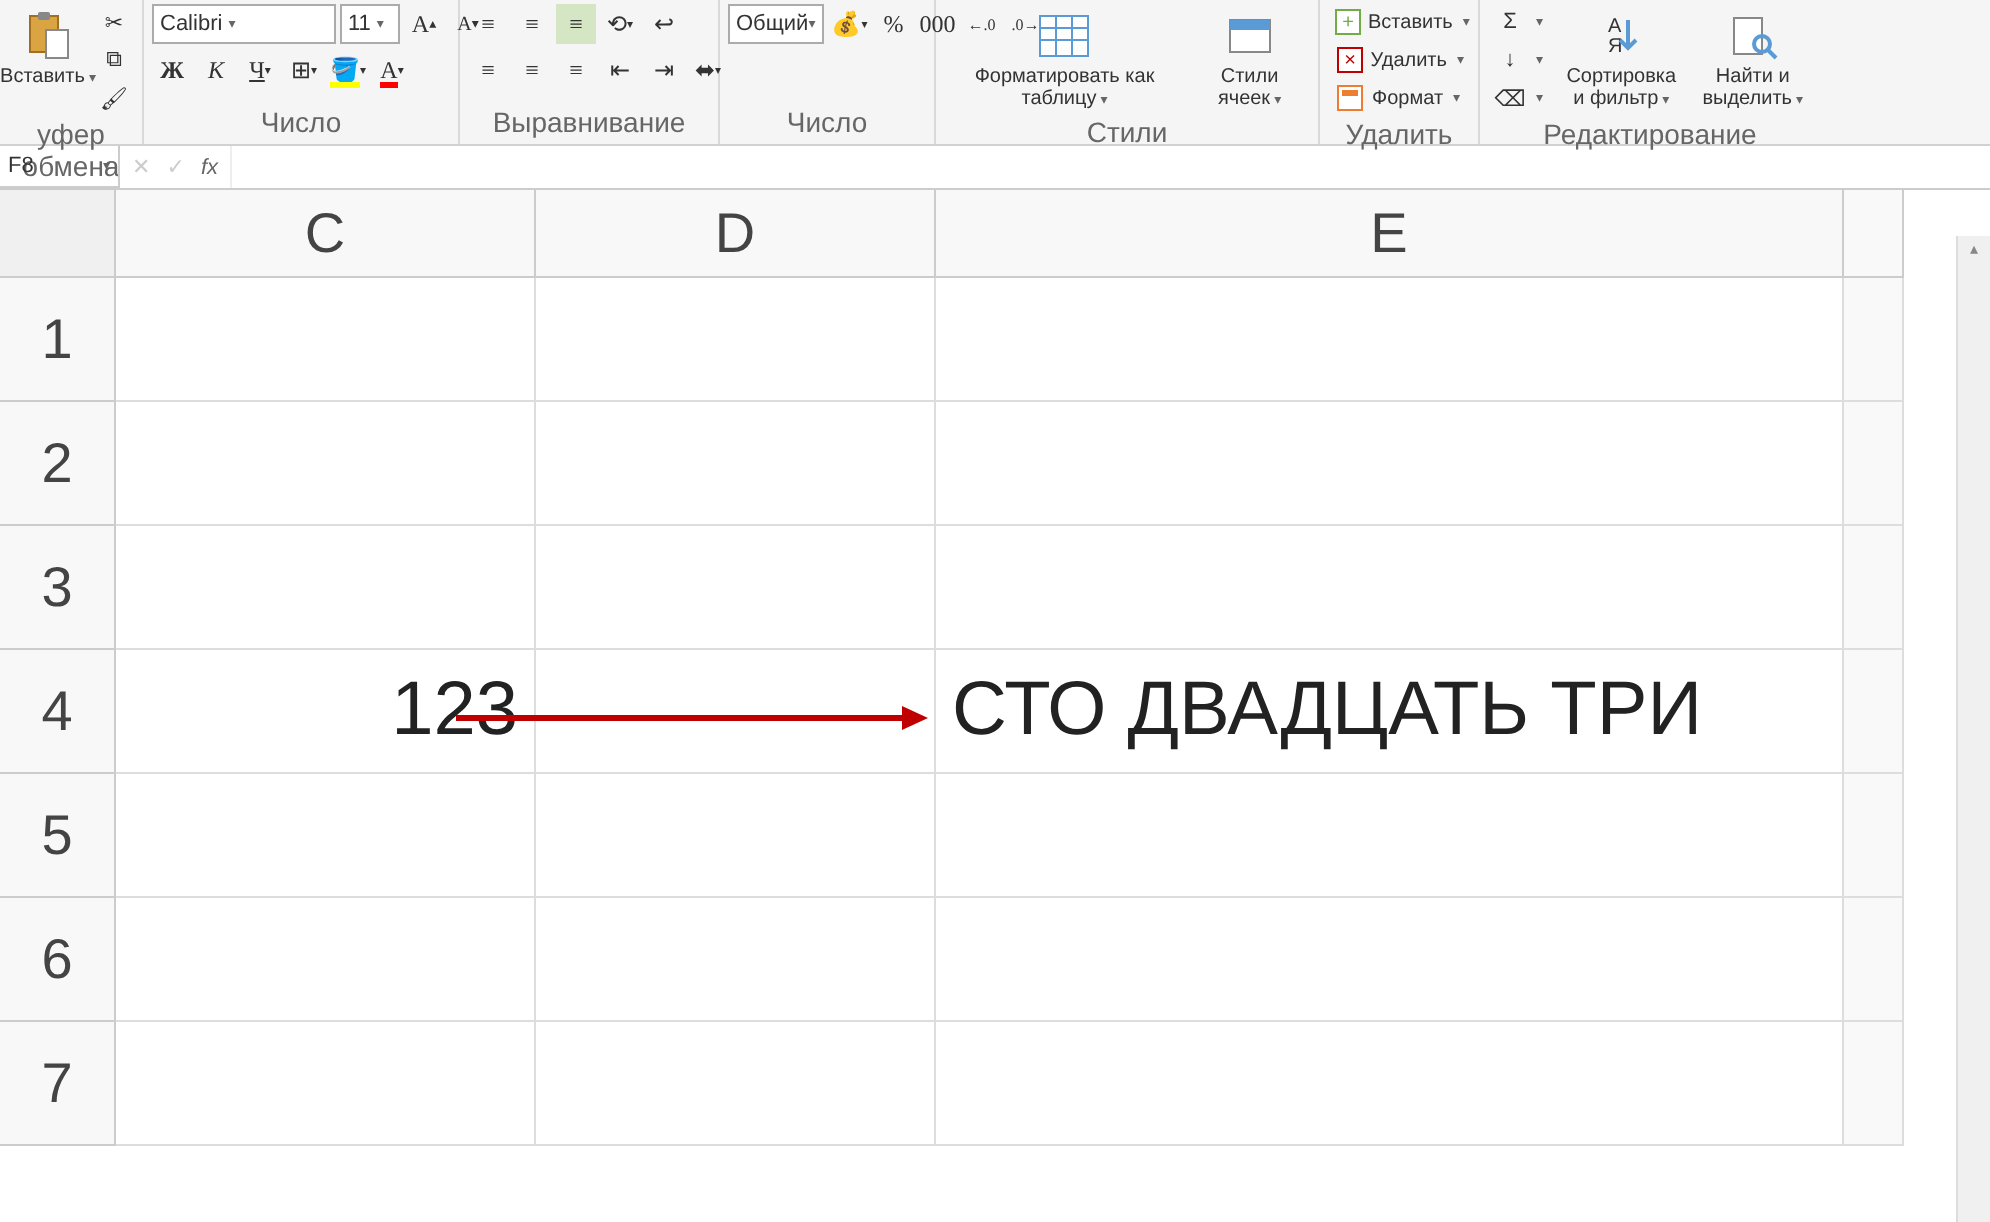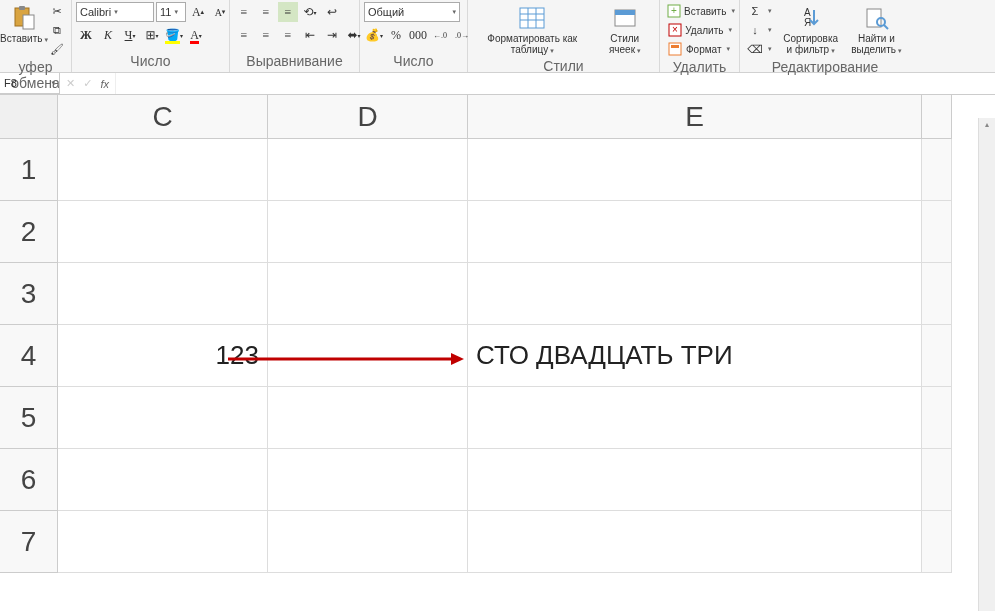--- a/index.html
+++ b/index.html
@@ -35,21 +35,21 @@
   
   
   .grid-wrap { position: relative; }
   .corner { position: absolute; left: 0; top: 0; width: 58px; height: 44px; background: #f0f0f0; border-right: 1px solid #ccc; border-bottom: 1px solid #ccc; }
   .col-headers { position: absolute; left: 58px; top: 0; right: 0; height: 44px; display: flex; }
   .col-h { height: 100%; background: #f8f8f8; border-right: 1px solid #ccc; border-bottom: 1px solid #ccc; display: flex; align-items: center; justify-content: center; font-size: 28px; color: #444; }
   .row-headers { position: absolute; left: 0; top: 44px; width: 58px; }
   .row-h { width: 100%; height: 62px; background: #f8f8f8; border-right: 1px solid #ccc; border-bottom: 1px solid #ccc; display: flex; align-items: center; justify-content: center; font-size: 28px; color: #444; }
   .cells { position: absolute; left: 58px; top: 44px; right: 0; }
   .row { display: flex; height: 62px; }
-  .cell { height: 100%; border-right: 1px solid #ddd; border-bottom: 1px solid #ddd; display: flex; align-items: center; padding: 0 8px; font-size: 26px; color: #222; white-space: nowrap; }
+  .cell { height: 100%; border-right: 1px solid #ddd; border-bottom: 1px solid #ddd; display: flex; align-items: center; padding: 0 8px; font-size: 38px; color: #222; white-space: nowrap; }
   .cell.r { justify-content: flex-end; }
   
   .w-c { width: 210px; } .w-d { width: 200px; } .w-e { width: 454px; } .w-f { width: 30px; background:#f9f9f9 }
   
   .arrow-overlay { position: absolute; pointer-events: none; }
   .scroll-v { position:absolute; right:0; top:118px; bottom:0; width:17px; background:#f0f0f0; border-left:1px solid #ddd;}
   .scroll-v::before{content:"▴"; display:block; text-align:center; font-size:8px; color:#888; padding:2px 0;}
 </style>
 </head>
 <body>
@@ -79,21 +79,21 @@
             <span class="icon-sm">🖌</span>
           </div>
       </div>
     </div>
     <div class="group-label">уфер обмена</div>
   </div>
 
   <div class="ribbon-group" style="width:158px">
     <div class="group-body" style="flex-direction:column;gap:3px">
       <div class="font-row">
-        <div class="combo" style="width:78px">
+        <div class="combo" style="width:92px">
             <span>Calibri</span>
             <span class="arr">▾</span>
           </div>
         <div class="combo" style="width:30px">
             <span>11</span>
             <span class="arr">▾</span>
           </div>
         <div class="fmt-btn" style="font-size:12px">A<sup style="font-size:7px">▴</sup></div>
         <div class="fmt-btn" style="font-size:10px">A<sup style="font-size:7px">▾</sup></div>
       </div>
@@ -164,21 +164,21 @@
         <div class="fmt-btn">
             <span>⬌</span>
             <span style="font-size:6px">▾</span>
           </div>
       </div>
     </div>
     <div class="group-label">Выравнивание</div>
   </div>
 
   <div class="ribbon-group" style="width:108px">
-    <div class="group-body" style="flex-direction:column;gap:3px">
+    <div class="group-body" style="flex-direction:row;gap:3px">
       <div class="combo" style="width:96px">
           <span>Общий</span>
           <span class="arr" style="margin-left:auto">▾</span>
         </div>
       <div class="font-row">
         <div class="fmt-btn">
             <span>💰</span>
             <span style="font-size:6px">▾</span>
           </div>
         <div class="fmt-btn">%</div>

